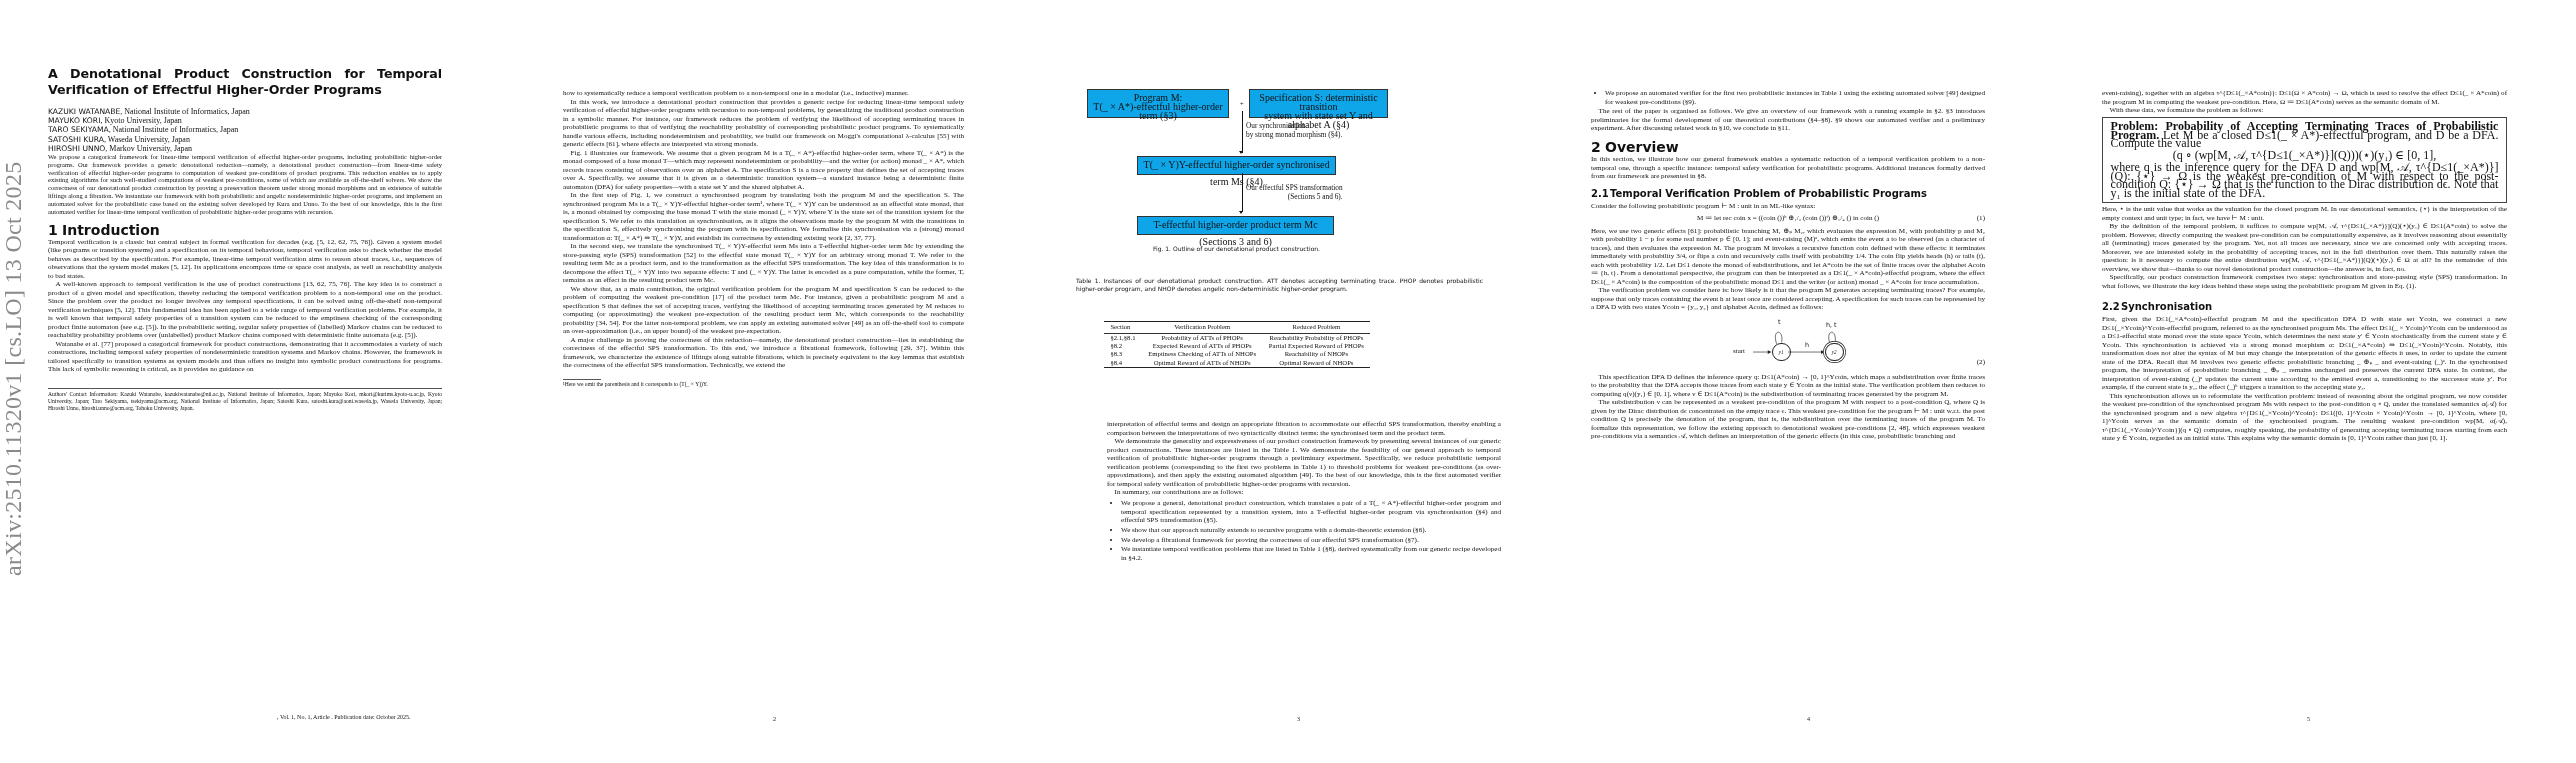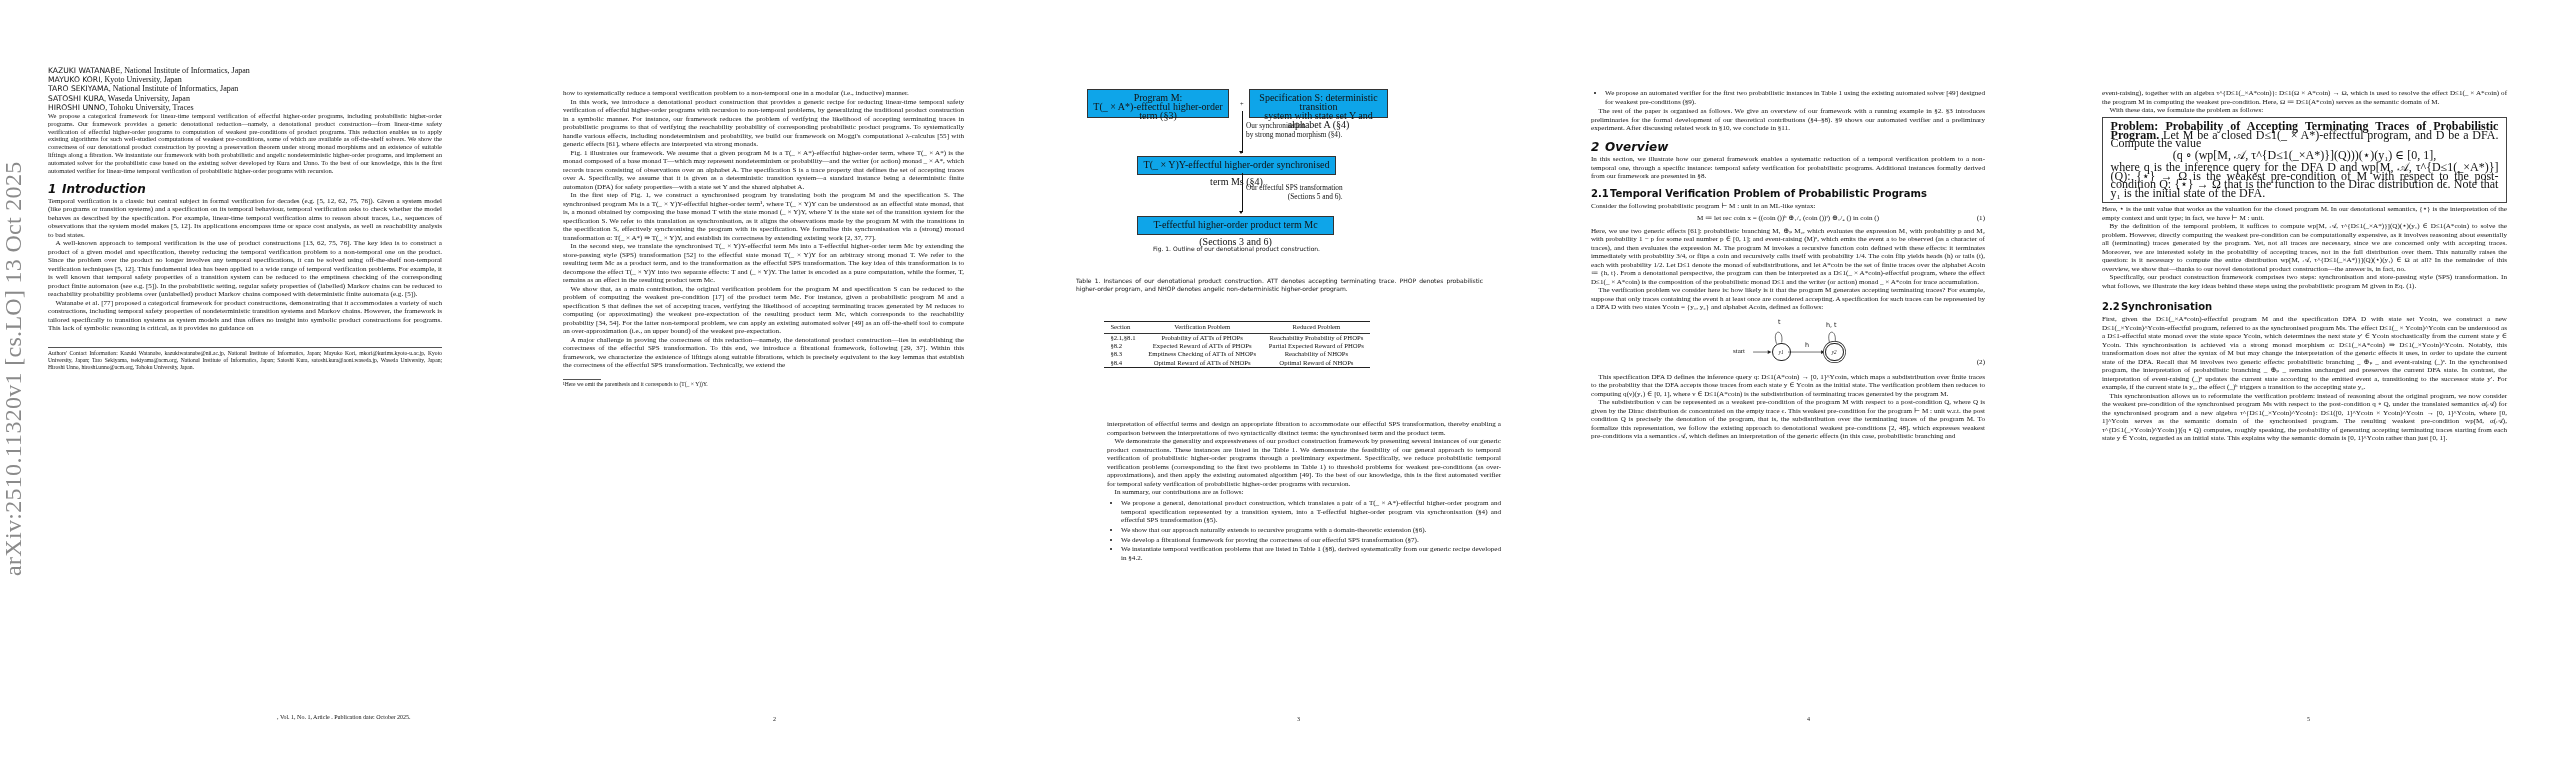--- a/index.html
+++ b/index.html
@@ -6,21 +6,21 @@
   body { width:2576px; height:763px; position:relative; overflow:hidden;
          font-family:"Liberation Serif", "DejaVu Serif", serif; color:#111; }
   .page { position:absolute; top:0; height:763px; box-sizing:border-box; }
   .col { position:absolute; font-size:7.1px; line-height:8.5px; text-align:justify; }
   .col p { margin:0; text-indent:0; }
   .col p.ind { text-indent:7.6px; }
   .title { font-family:"DejaVu Sans", sans-serif; font-weight:bold; font-size:12.7px; line-height:16px; margin:0 0 9px 0; letter-spacing:-0.1px; }
   .author { font-size:8px; line-height:9.2px; }
   .author .nm { font-family:"DejaVu Sans", sans-serif; font-size:7.6px; }
   .abstract { font-size:6.5px; line-height:7.8px; margin-top:7.6px; }
-  h2.sec { font-family:"DejaVu Sans", sans-serif; font-size:12px; font-weight:bold; margin:10.2px 0 3.8px 0;font-style:italic; }
+  h2.sec { font-family:"DejaVu Sans", sans-serif; font-size:14px; font-weight:bold; margin:10.2px 0 3.8px 0; }
   h3.sub { font-family:"DejaVu Sans", sans-serif; font-size:10px; font-weight:bold; margin:9px 0 3.8px 0; }
   .sec .num { display:inline-block; width:14px; }
   .fnrule { width:100%; border-top:0.6px solid #555; margin:14px 0 2.5px 0; }
   .fnrule.short { width:38px; margin:9px 0 1.9px 0; }
   .footnote { font-size:5.6px; line-height:6.6px; }
   .pubinfo { position:absolute; font-size:6px; }
   .pagenum { position:absolute; font-size:6px; }
   .arxiv { position:absolute; left:-210px; top:356px; width:445px; height:25.4px;
            transform:rotate(-90deg); font-family:"Liberation Serif", serif; font-size:24px;
            color:#8a8a8a; white-space:nowrap; letter-spacing:0.3px; text-align:center; }
@@ -44,26 +44,27 @@
   .state.acc { box-shadow:0 0 0 1.3px #fff, 0 0 0 1.9px #222; }
   .dfa-label { position:absolute; font-family:"DejaVu Sans", sans-serif; font-size:6.4px; }
 </style>
 </head>
 <body>
 
 <div class="arxiv">arXiv:2510.11320v1  [cs.LO]  13 Oct 2025</div>
 
 <div class="page" style="left:0;width:515px;">
   <div class="col" style="left:48px;top:66px;width:394px;">
+    <h1 class="title">A Denotational Product Construction for Temporal Verification of Effectful Higher-Order Programs</h1>
     <div>
       <div class="author"><span class="nm">KAZUKI WATANABE</span>, <span>National Institute of Informatics, Japan</span></div>
       <div class="author"><span class="nm">MAYUKO KORI</span>, <span>Kyoto University, Japan</span></div>
       <div class="author"><span class="nm">TARO SEKIYAMA</span>, <span>National Institute of Informatics, Japan</span></div>
       <div class="author"><span class="nm">SATOSHI KURA</span>, <span>Waseda University, Japan</span></div>
-      <div class="author"><span class="nm">HIROSHI UNNO</span>, <span>Tohoku University, Traces</span></div>
+      <div class="author"><span class="nm">HIROSHI UNNO</span>, <span>Markov University, Japan</span></div>
     </div>
     <p class="abstract">We propose a categorical framework for linear-time temporal verification of effectful higher-order programs, including probabilistic higher-order programs. Our framework provides a generic denotational reduction—namely, a denotational product construction—from linear-time safety verification of effectful higher-order programs to computation of weakest pre-conditions of product programs. This reduction enables us to apply existing algorithms for such well-studied computations of weakest pre-conditions, some of which are available as off-the-shelf solvers. We show the correctness of our denotational product construction by proving a preservation theorem under strong monad morphisms and an existence of suitable liftings along a fibration. We instantiate our framework with both probabilistic and angelic nondeterministic higher-order programs, and implement an automated solver for the probabilistic case based on the existing solver developed by Kura and Unno. To the best of our knowledge, this is the first automated verifier for linear-time temporal verification of probabilistic higher-order programs with recursion.</p>
     <h2 class="sec"><span class="num">1</span><span>Introduction</span></h2>
     <p>Temporal verification is a classic but central subject in formal verification for decades (e.g. [5, 12, 62, 75, 76]). Given a system model (like programs or transition systems) and a specification on its temporal behaviour, temporal verification asks to check whether the model behaves as described by the specification. For example, linear-time temporal verification aims to reason about traces, i.e., sequences of observations that the system model makes [5, 12]. Its applications encompass time or space cost analysis, as well as reachability analysis to bad states.</p>
     <p class="ind">A well-known approach to temporal verification is the use of product constructions [13, 62, 75, 76]. The key idea is to construct a product of a given model and specification, thereby reducing the temporal verification problem to a non-temporal one on the product. Since the problem over the product no longer involves any temporal specifications, it can be solved using off-the-shelf non-temporal verification techniques [5, 12]. This fundamental idea has been applied to a wide range of temporal verification problems. For example, it is well known that temporal safety properties of a transition system can be reduced to the emptiness checking of the corresponding product finite automaton (see e.g. [5]). In the probabilistic setting, regular safety properties of (labelled) Markov chains can be reduced to reachability probability problems over (unlabelled) product Markov chains composed with deterministic finite automata (e.g. [5]).</p>
     <p class="ind">Watanabe et al. [77] proposed a categorical framework for product constructions, demonstrating that it accommodates a variety of such constructions, including temporal safety properties of nondeterministic transition systems and Markov chains. However, the framework is tailored specifically to transition systems as system models and thus offers no insight into symbolic product constructions for programs. This lack of symbolic reasoning is critical, as it provides no guidance on</p>
     <div class="fnrule"></div>
     <p class="footnote">Authors' Contact Information: Kazuki Watanabe, kazukiwatanabe@nii.ac.jp, National Institute of Informatics, Japan; Mayuko Kori, mkori@kurims.kyoto-u.ac.jp, Kyoto University, Japan; Taro Sekiyama, tsekiyama@acm.org, National Institute of Informatics, Japan; Satoshi Kura, satoshi.kura@aoni.waseda.jp, Waseda University, Japan; Hiroshi Unno, hiroshi.unno@acm.org, Tohoku University, Japan.</p>
   </div>
   <div class="pubinfo" style="left:277px;top:714px;">, Vol. 1, No. 1, Article . Publication date: October 2025.</div>

